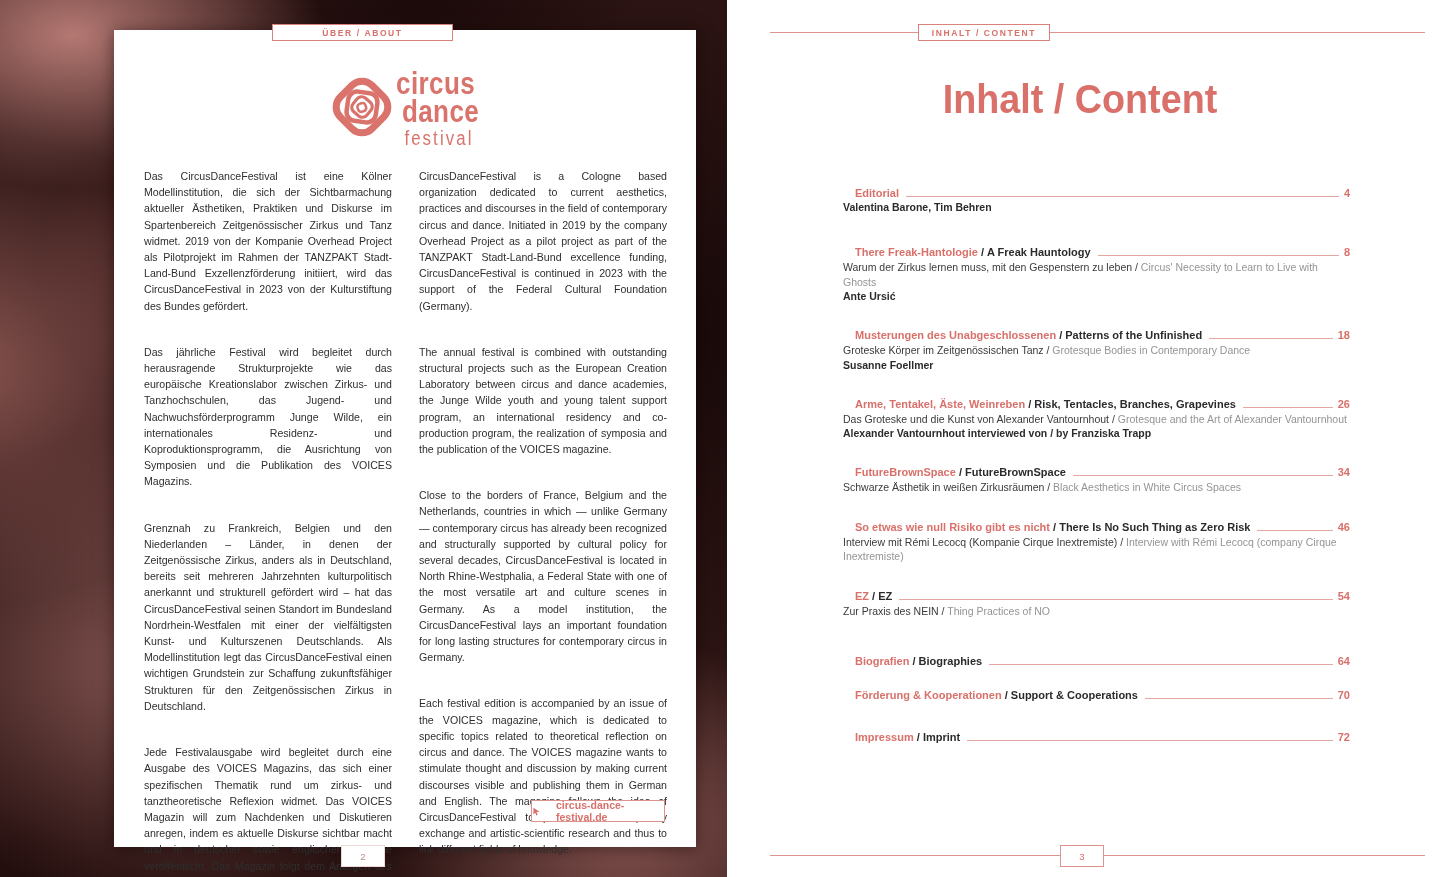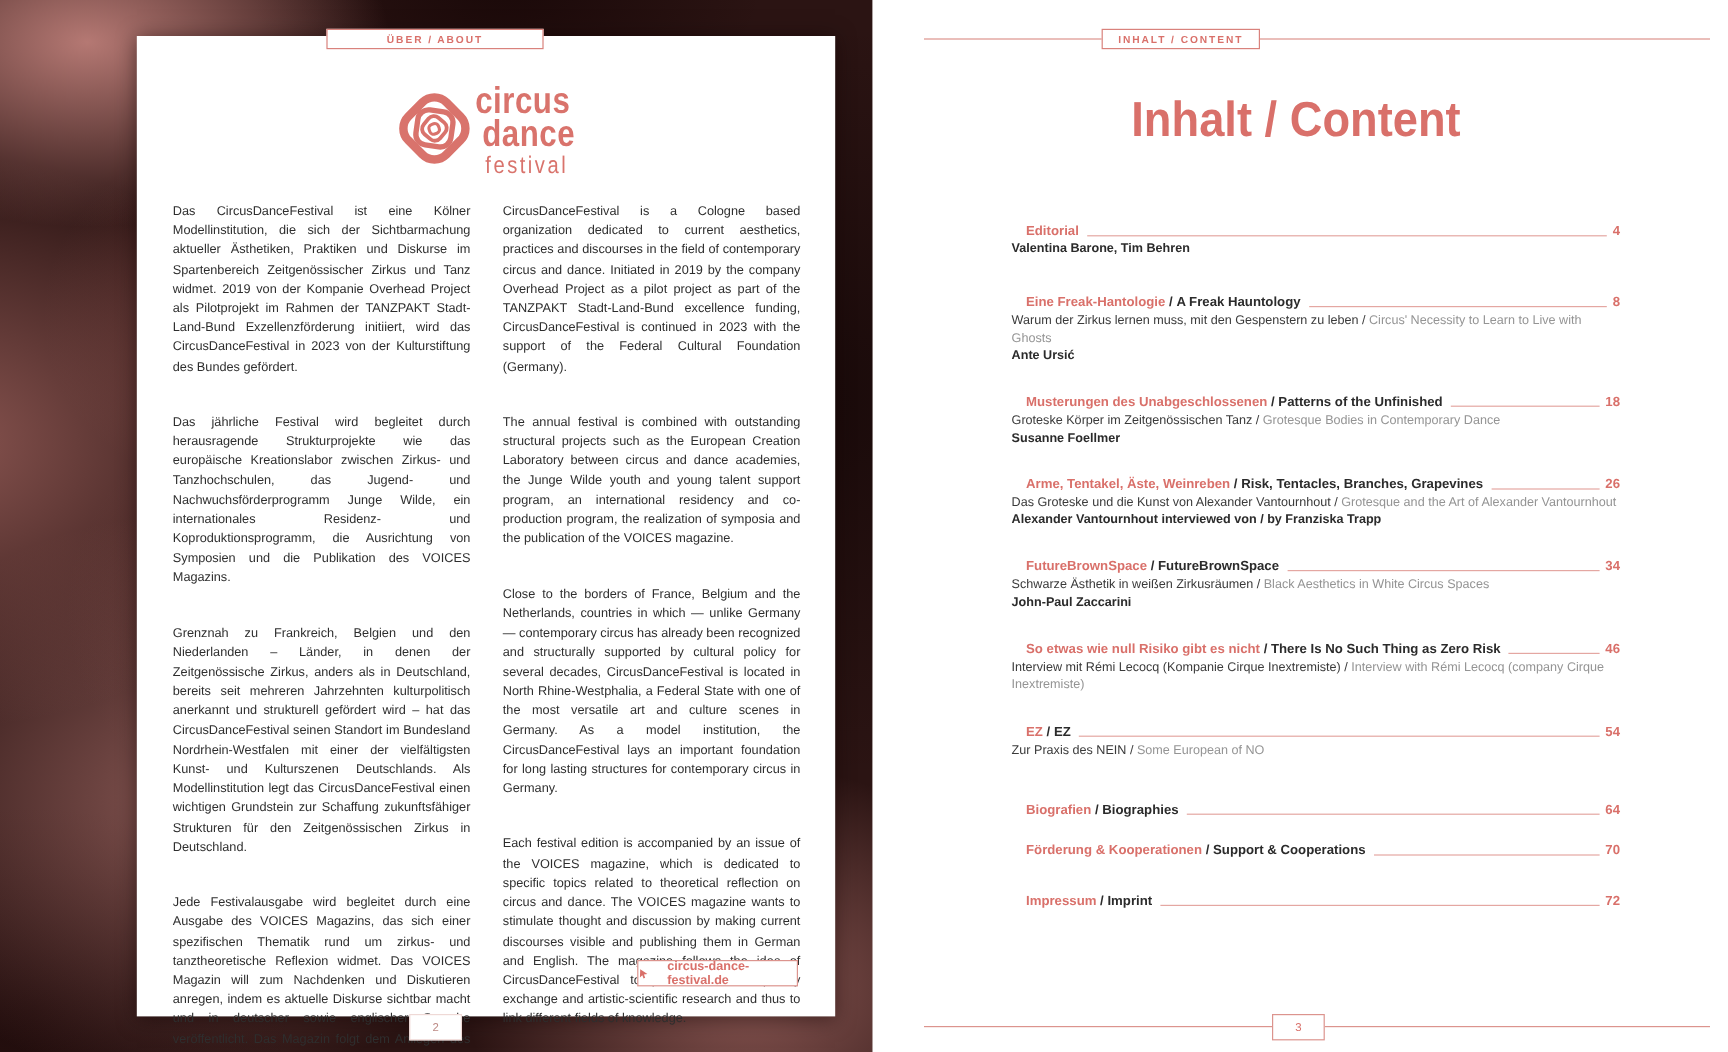--- a/index.html
+++ b/index.html
@@ -144,21 +144,21 @@
       <div class="toc-entry">
         <div class="t-line">
           <span class="t-de">Editorial</span>
           <span class="t-leader"></span>
           <span class="t-pg">4</span>
         </div>
         <div class="t-auth">Valentina Barone, Tim Behren</div>
       </div>
       <div class="toc-entry">
         <div class="t-line">
-          <span class="t-de">Eine Freak-Hantologie</span>
+          <span class="t-de">There Freak-Hantologie</span>
           <span class="t-sep"> / </span>
           <span>A Freak Hauntology</span>
           <span class="t-leader"></span>
           <span class="t-pg">8</span>
         </div>
         <div class="t-sub"><span>Warum der Zirkus lernen muss, mit den Gespenstern zu leben / </span><span class="en">Circus' Necessity to Learn to Live with Ghosts</span></div>
         <div class="t-auth">Ante Ursić</div>
       </div>
       <div class="toc-entry">
         <div class="t-line">
@@ -184,41 +184,40 @@
       </div>
       <div class="toc-entry">
         <div class="t-line">
           <span class="t-de">FutureBrownSpace</span>
           <span class="t-sep"> / </span>
           <span>FutureBrownSpace</span>
           <span class="t-leader"></span>
           <span class="t-pg">34</span>
         </div>
         <div class="t-sub"><span>Schwarze Ästhetik in weißen Zirkusräumen / </span><span class="en">Black Aesthetics in White Circus Spaces</span></div>
-        <div class="t-auth">John-Paul Zaccarini</div>
       </div>
       <div class="toc-entry">
         <div class="t-line">
           <span class="t-de">So etwas wie null Risiko gibt es nicht</span>
           <span class="t-sep"> / </span>
           <span>There Is No Such Thing as Zero Risk</span>
           <span class="t-leader"></span>
           <span class="t-pg">46</span>
         </div>
         <div class="t-sub"><span>Interview mit Rémi Lecocq (Kompanie Cirque Inextremiste) / </span><span class="en">Interview with Rémi Lecocq (company Cirque Inextremiste)</span></div>
       </div>
       <div class="toc-entry">
         <div class="t-line">
           <span class="t-de">EZ</span>
           <span class="t-sep"> / </span>
           <span>EZ</span>
           <span class="t-leader"></span>
           <span class="t-pg">54</span>
         </div>
-        <div class="t-sub"><span>Zur Praxis des NEIN / </span><span class="en">Some European of NO</span></div>
+        <div class="t-sub"><span>Zur Praxis des NEIN / </span><span class="en">Thing Practices of NO</span></div>
       </div>
       <div class="toc-entry">
         <div class="t-line">
           <span class="t-de">Biografien</span>
           <span class="t-sep"> / </span>
           <span>Biographies</span>
           <span class="t-leader"></span>
           <span class="t-pg">64</span>
         </div>
       </div>

